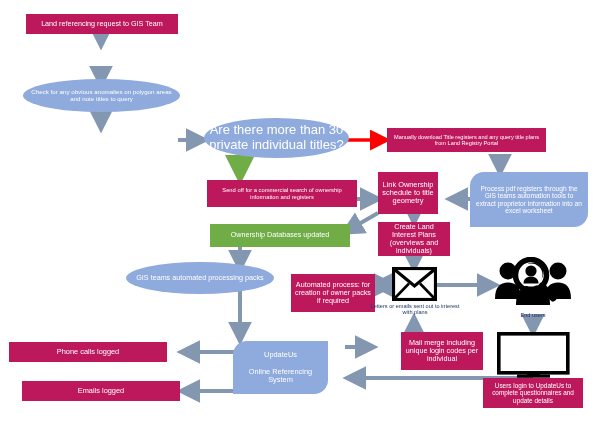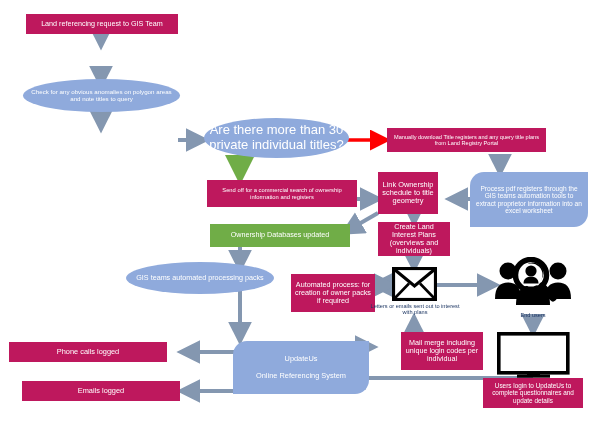--- a/index.html
+++ b/index.html
@@ -155,21 +155,21 @@
   <div class="node ellipse" style="left:126px; top:262px; width:148px; height:32px; font-size:7.2px;">GIS teams automated processing packs</div>
 
   <div class="node navy" style="left:291px; top:266px; width:84px; height:38px; font-size:7.2px;margin-top:8px;">Automated process: for creation of owner packs if required</div>
 
   <div class="node navy" style="left:373px; top:332px; width:82px; height:38px; font-size:7.2px;margin-left:28px;">Mail merge including unique login codes per individual</div>
 
   <div class="node navy" style="left:9px; top:342px; width:158px; height:20px; font-size:7.4px;">Phone calls logged</div>
 
   <div class="node navy" style="left:22px; top:381px; width:158px; height:20px; font-size:7.4px;">Emails logged</div>
 
-  <div class="node lightblue roundtlbr" style="left:233px; top:341px; width:136px; height:53px; font-size:7.4px;">UpdateUs
+  <div class="node lightblue roundtlbr" style="left:233px; top:341px; width:95px; height:53px; font-size:7.4px;">UpdateUs
 
 Online Referencing System</div>
 
   <div class="node navy" style="left:483px; top:378px; width:100px; height:30px; font-size:6.4px;">Users login to UpdateUs to complete questionnaires and update details</div>
 
   <svg class="icon" style="left:392px; top:267px; width:45px; height:34px;" viewBox="0 0 45 34">
     <rect x="1.5" y="1.5" width="42" height="31" fill="#ffffff" stroke="#000000" stroke-width="3.2"></rect>
     <path d="M2.5,2.5 L22.5,19 L42.5,2.5" fill="none" stroke="#000000" stroke-width="3.2"></path>
     <path d="M2.5,31.5 L17,16.5 M42.5,31.5 L28,16.5" fill="none" stroke="#000000" stroke-width="2.6"></path>
   </svg>

